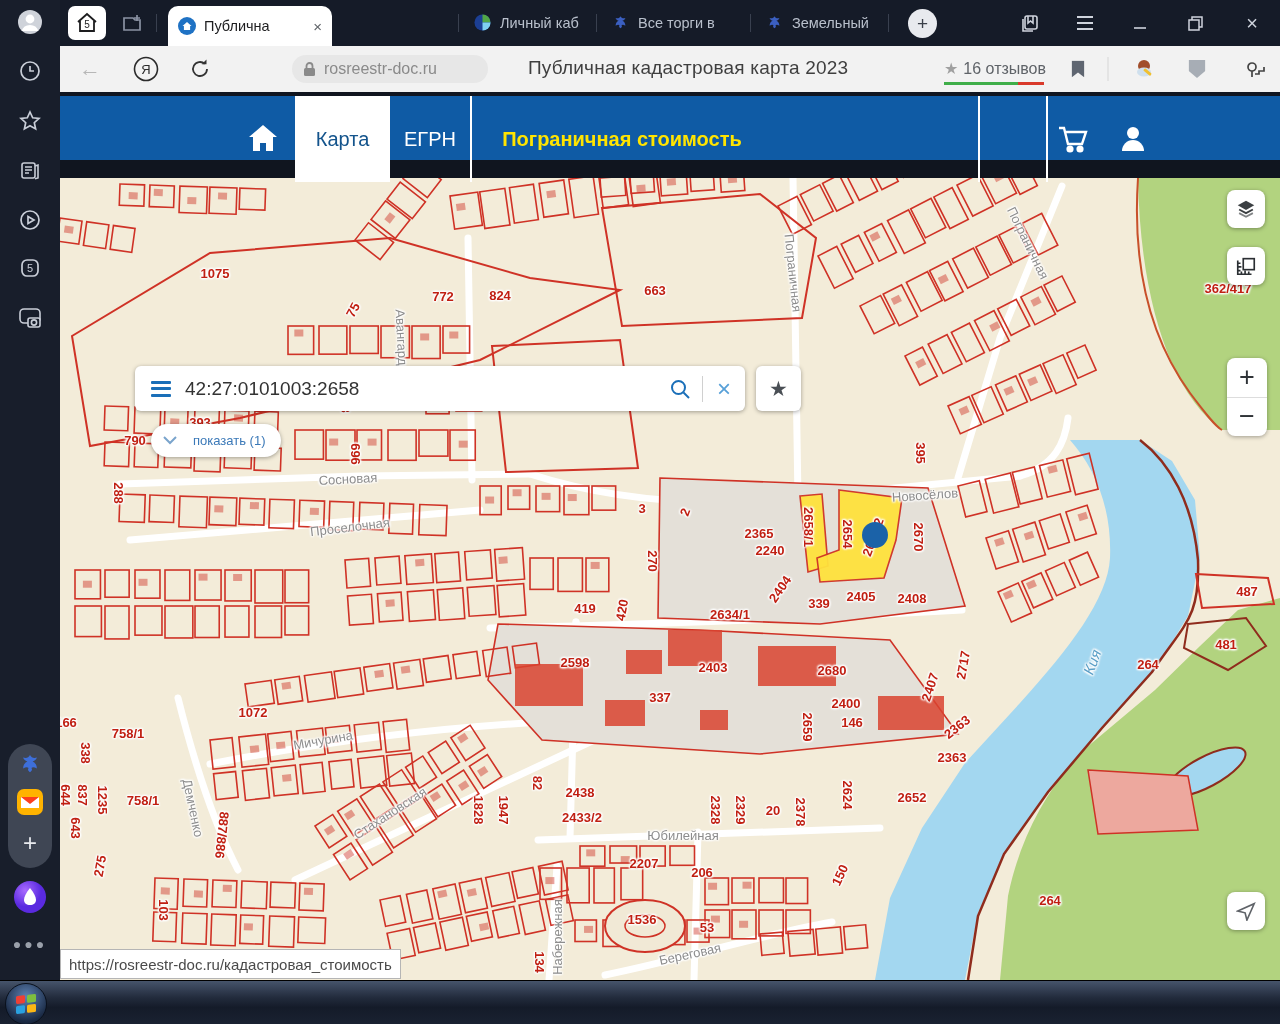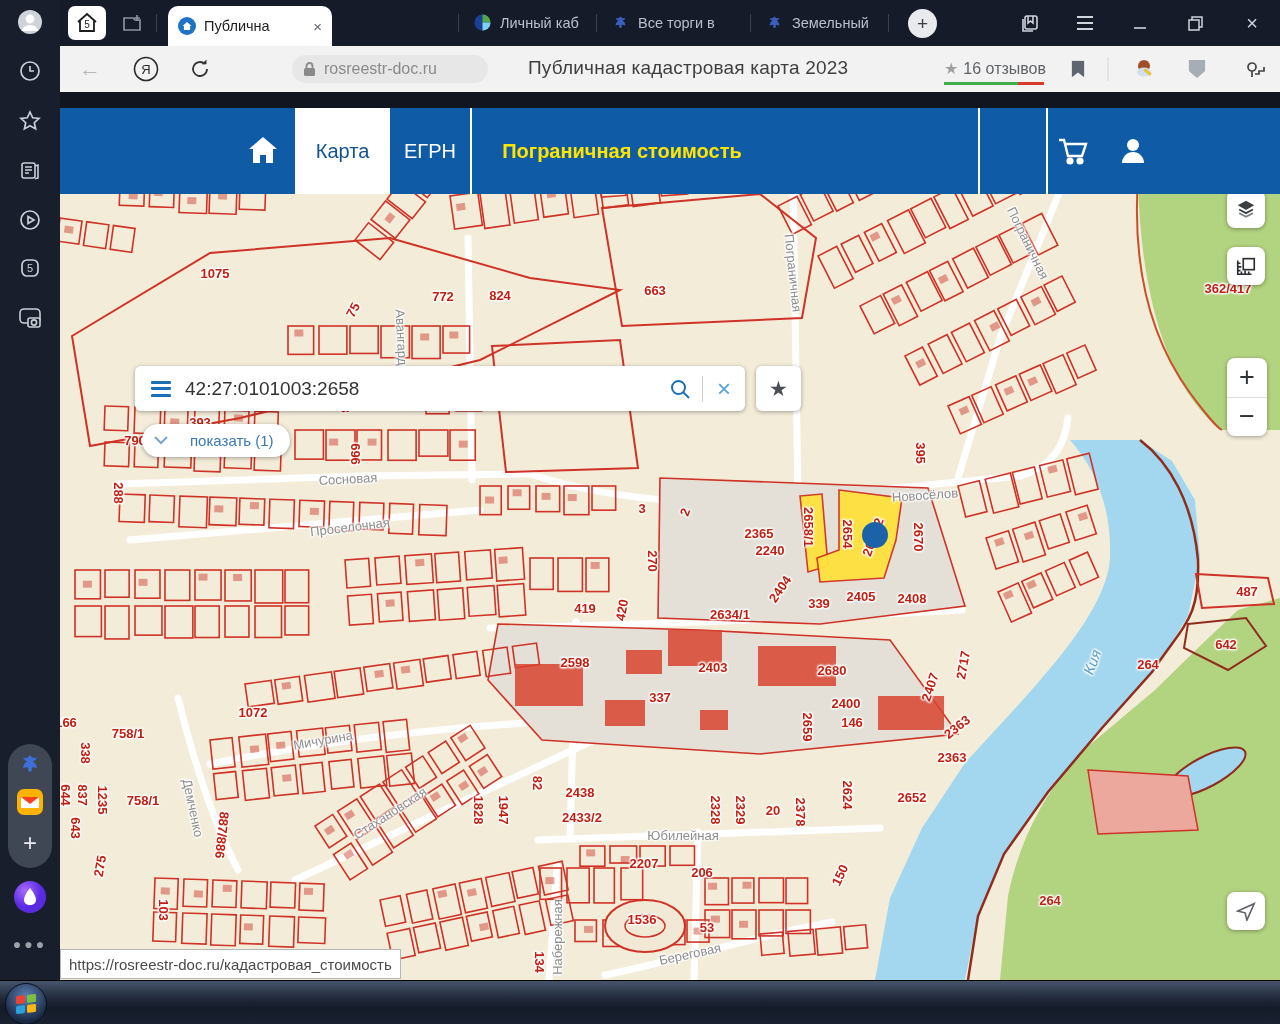--- a/index.html
+++ b/index.html
@@ -21,43 +21,43 @@
   #addrbar{left:60px;top:46px;width:1220px;height:46px;background:#f2f2f2;z-index:25}
   .a-ic{position:absolute;top:50%;transform:translate(-50%,-50%)}
   #urlpill{left:232px;top:9px;width:196px;height:28px;background:#e7e7e7;border-radius:14px;
     display:flex;align-items:center;gap:7px;padding-left:10px;box-sizing:border-box}
   #urltext{color:#8a8a8a;font-size:16px}
   #pagetitle{left:468px;top:11px;font-size:19px;color:#3f3f3f;letter-spacing:.2px}
   #reviews{left:884px;top:13px;font-size:16px;color:#5f6368;display:flex;align-items:center;gap:5px}
   #revline{left:884px;top:36px;width:100px;height:3px;display:flex}
   #revline .g{flex:0 0 74%;background:#3fae49}#revline .r{flex:1;background:#d93a2b}
   
-  #sitenav{left:60px;top:108px;width:1220px;height:86px;background:#0f5ba5;z-index:25}
+  #sitenav{left:60px;top:96px;width:1220px;height:64px;background:#0f5ba5;z-index:25}
   .navtab{position:absolute;top:0;height:86px;display:flex;align-items:center;justify-content:center;
     font-size:20px}
   .navdiv{position:absolute;top:0;width:2px;height:86px;background:#fff}
   
   #map{left:60px;top:178px;width:1220px;height:802px;background:#f3ecd9;overflow:hidden;z-index:5}
   #mapsvg{position:absolute;left:0;top:0}
   #labels{position:absolute;left:0;top:0;width:1220px;height:802px;pointer-events:none;z-index:6}
   .lbl{position:absolute;white-space:nowrap;transform:translate(-50%,-50%);
     font-size:13px;font-weight:600;color:#c01f12;
     text-shadow:0 0 2px #fff,0 0 3px #fff,1px 1px 2px #fff,-1px -1px 2px #fff,1px -1px 2px #fff,-1px 1px 2px #fff}
   .lbl.street{color:#8d8d8d;font-weight:400;font-size:13px}
   .lbl.water{color:#5b9fc7;font-weight:400;font-style:italic;font-size:15px}
   #marker{position:absolute;width:26px;height:26px;border-radius:50%;background:#1b62a8;
     transform:translate(-50%,-50%);z-index:7}
   
   .mapw{position:absolute;background:#fff;box-shadow:0 1px 4px rgba(0,0,0,.35);z-index:10}
   #searchbox{left:75px;top:188px;width:610px;height:45px;border-radius:6px;display:flex;align-items:center}
   #searchval{font-size:19px;color:#333;margin-left:14px;flex:1}
   #starbtn{left:696px;top:188px;width:45px;height:45px;border-radius:6px;display:flex;
     align-items:center;justify-content:center;color:#4a4f55;font-size:21px}
-  #showpill{left:82px;top:246px;height:33px;border-radius:17px;display:flex;align-items:center;
-    gap:22px;padding:0 16px 0 12px;color:#3b79b8;font-size:15px}
+  #showpill{left:91px;top:246px;height:33px;border-radius:17px;display:flex;align-items:center;
+    gap:16px;padding:0 16px 0 12px;color:#3b79b8;font-size:13px}
   .sqbtn{width:38px;height:38px;border-radius:8px;display:flex;align-items:center;justify-content:center}
   #layersbtn{left:1167px;top:12px}#rulerbtn{left:1167px;top:69px}
   #zoomctl{left:1167px;top:180px;width:40px;height:78px;border-radius:8px;display:flex;
     flex-direction:column;font-size:27px;color:#2f3337}
   #zoomctl div{flex:1;display:flex;align-items:center;justify-content:center}
   #zoomctl .zin{border-bottom:1px solid #ddd}
   #locbtn{left:1167px;top:714px}
   #statusbar{left:60px;top:949px;height:28px;background:#fff;border:1px solid #b5b5b5;z-index:12;
     display:flex;align-items:center;padding:0 8px;font-size:15px;color:#4a4a4a}
   .hamb{width:20px;display:flex;flex-direction:column;gap:3.5px}
@@ -838,21 +838,21 @@
       <div class="lbl " style="left: 740px; top: 634px; transform: translate(-50%, -50%) rotate(90deg);">2378</div>
       <div class="lbl " style="left: 787px; top: 617px; transform: translate(-50%, -50%) rotate(90deg);">2624</div>
       <div class="lbl " style="left: 852px; top: 619px;">2652</div>
       <div class="lbl " style="left: 584px; top: 685px;">2207</div>
       <div class="lbl " style="left: 642px; top: 694px;">206</div>
       <div class="lbl " style="left: 582px; top: 741px;">1536</div>
       <div class="lbl " style="left: 647px; top: 749px;">53</div>
       <div class="lbl " style="left: 780px; top: 697px; transform: translate(-50%, -50%) rotate(-65deg);">150</div>
       <div class="lbl " style="left: 479px; top: 784px; transform: translate(-50%, -50%) rotate(90deg);">134</div>
       <div class="lbl " style="left: 1088px; top: 486px;">264</div>
-      <div class="lbl " style="left: 1166px; top: 466px;">642</div>
+      <div class="lbl " style="left: 1166px; top: 466px;">481</div>
       <div class="lbl " style="left: 1187px; top: 413px;">487</div>
       <div class="lbl " style="left: 990px; top: 722px;">264</div>
       <div class="lbl street" style="left: 288px; top: 301px; transform: translate(-50%, -50%) rotate(-3deg);">Сосновая</div>
       <div class="lbl street" style="left: 342px; top: 170px; transform: translate(-50%, -50%) rotate(87deg);">Авангардная</div>
       <div class="lbl street" style="left: 290px; top: 349px; transform: translate(-50%, -50%) rotate(-7deg);">Проселочная</div>
       <div class="lbl street" style="left: 865px; top: 317px; transform: translate(-50%, -50%) rotate(-4deg);">Новосёлов</div>
       <div class="lbl street" style="left: 733px; top: 95px; transform: translate(-50%, -50%) rotate(84deg);">Пограничная</div>
       <div class="lbl street" style="left: 968px; top: 65px; transform: translate(-50%, -50%) rotate(64deg);">Пограничная</div>
       <div class="lbl street" style="left: 263px; top: 562px; transform: translate(-50%, -50%) rotate(-10deg);">Мичурина</div>
       <div class="lbl street" style="left: 133px; top: 630px; transform: translate(-50%, -50%) rotate(78deg);">Демченко</div>

